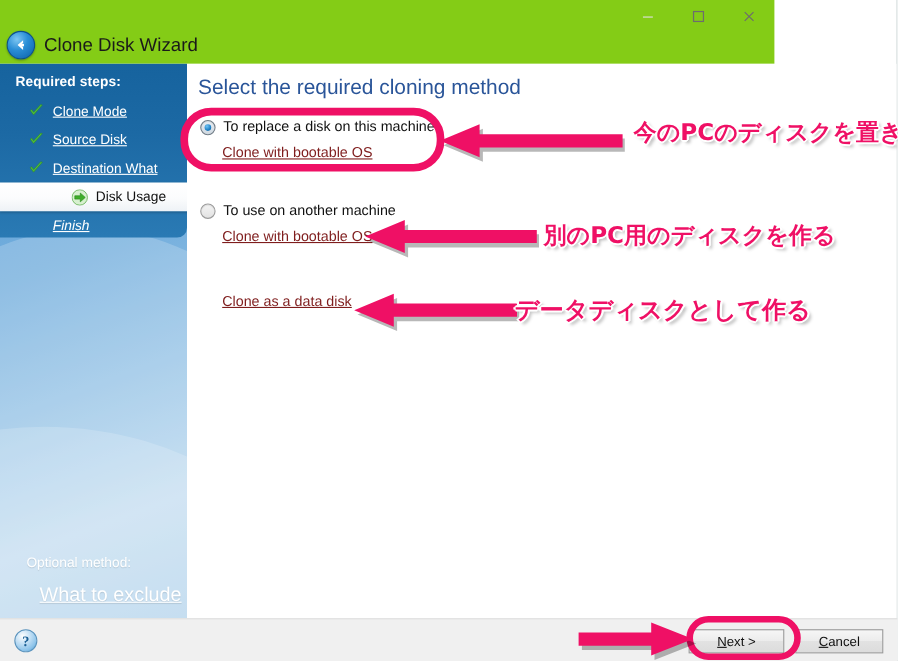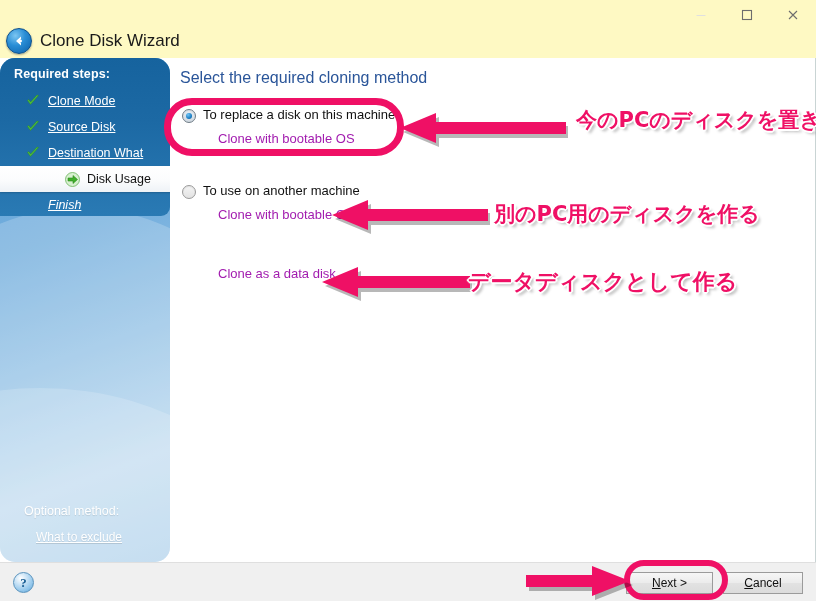--- a/index.html
+++ b/index.html
@@ -12,22 +12,22 @@
   #app {
     position: relative;
     width: 816px; height: 601px;
     background: #ffffff;
     border-right: 1px solid #c9d4d4;
     border-bottom: 1px solid #c9d4d4;
   }
 
   
   .titlebar {
-    position: absolute; left: 0; top: 0; width: 816px; height: 58px;
-    background: #fef9c3;
+    position: absolute; left: 0; top: 0; width: 704px; height: 58px;
+    background: #84cc16;
   }
   .winbtns {
     position: absolute; right: 0; top: 0; height: 30px;
     display: flex;
   }
   .winbtn {
     width: 46px; height: 30px;
     display: flex; align-items: center; justify-content: center;
     font-size: 11px; color: #5a5a5a;
   }
@@ -46,21 +46,20 @@
     font-size: 17px; color: #1a1a1a;
     line-height: 26px;
     white-space: nowrap;
   }
 
   
   .sidebar {
     position: absolute; left: 0; top: 58px; width: 170px; height: 504px;
     background: linear-gradient(160deg, #5a9ed6 0%, #73aedd 35%, #9ec8e8 62%, #bcd9ef 80%, #a8cde9 100%);
     overflow: hidden;
-    border-radius: 15px;
   }
   .sidebar .swoosh1 {
     position: absolute; left: -130px; top: 150px;
     width: 420px; height: 420px; border-radius: 50%;
     background: rgba(255,255,255,0.20);
   }
   .sidebar .swoosh2 {
     position: absolute; left: -200px; top: 330px;
     width: 480px; height: 340px; border-radius: 50%;
     background: rgba(255,255,255,0.18);
@@ -98,33 +97,33 @@
   .step.current .lbl { color: #111111; text-decoration: none; }
   .step.plain .lbl { color: #ffffff; font-style: italic; }
 
   .opt-head {
     position: absolute; left: 24px; top: 446px;
     color: #ffffff; font-size: 12.5px; z-index: 4;
     text-shadow: 0 1px 1px rgba(0,0,0,.12);
   }
   .opt-link {
     position: absolute; left: 36px; top: 472px;
-    color: #ffffff; font-size: 12px; z-index: 4;
+    color: #ffffff; font-size: 18px; z-index: 4;
     text-decoration: underline;
     text-shadow: 0 1px 1px rgba(0,0,0,.12);
   }
 
   
   .content {
     position: absolute; left: 170px; top: 58px;
     width: 645px; height: 504px; background: #ffffff;
   }
   .page-title {
     position: absolute; left: 10px; top: 11px;
-    font-size: 16px; color: #2a5599;
+    font-size: 19px; color: #2a5599;
     white-space: nowrap;
   }
   .opt {
     position: absolute; left: 12px; width: 420px;
   }
   .opt-row { display: flex; align-items: flex-start; }
   .radio {
     width: 14px; height: 14px; border-radius: 50%;
     background: linear-gradient(180deg,#f4f4f4 0%, #e2e2e2 100%);
     border: 1px solid #9a9a9a;
@@ -135,22 +134,22 @@
   .radio.on {
     background: linear-gradient(180deg,#e9eef3 0%, #cfd8e0 100%);
     border-color: #6f7b85;
   }
   .radio.on::after {
     content: ""; width: 6px; height: 6px; border-radius: 50%;
     background: radial-gradient(circle at 35% 30%, #6fc4f5 0%, #1d7fc4 60%, #0b5b97 100%);
   }
   .opt-main { font-size: 13px; color: #111111; white-space: nowrap; }
   .opt-sub {
-    font-size: 13px; color: #a21caf;
-    margin-left: 36px; margin-top: 8px; white-space: nowrap;
+    font-size: 13px; color: #7f1d1d;
+    margin-left: 20px; margin-top: 8px; white-space: nowrap; text-decoration: underline;
   }
 
   
   .footer {
     position: absolute; left: 0; top: 562px; width: 816px; height: 39px;
     background: #f0f0f0;
     border-top: 1px solid #dfdfdf;
   }
   .help-icon {
     position: absolute; left: 13px; top: 9px;

